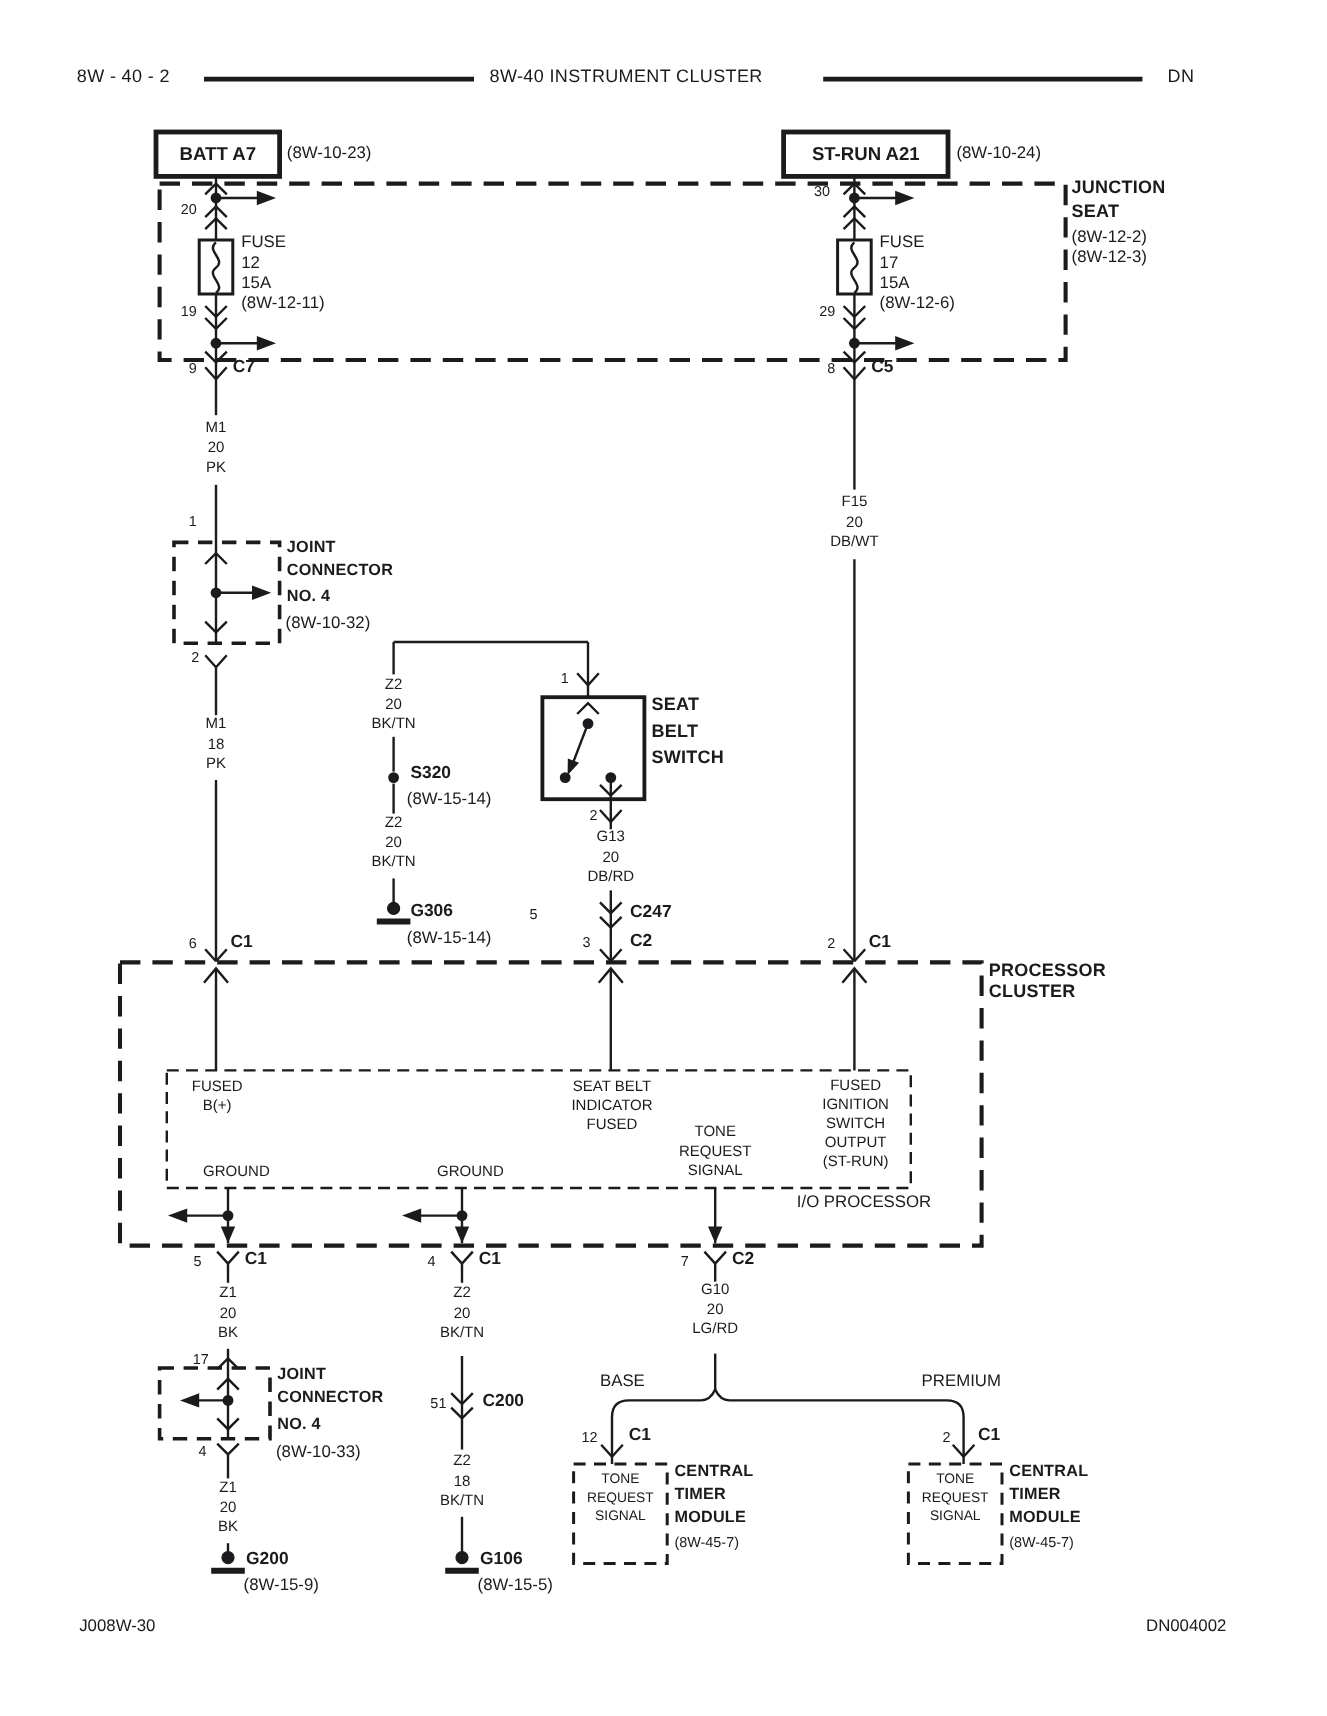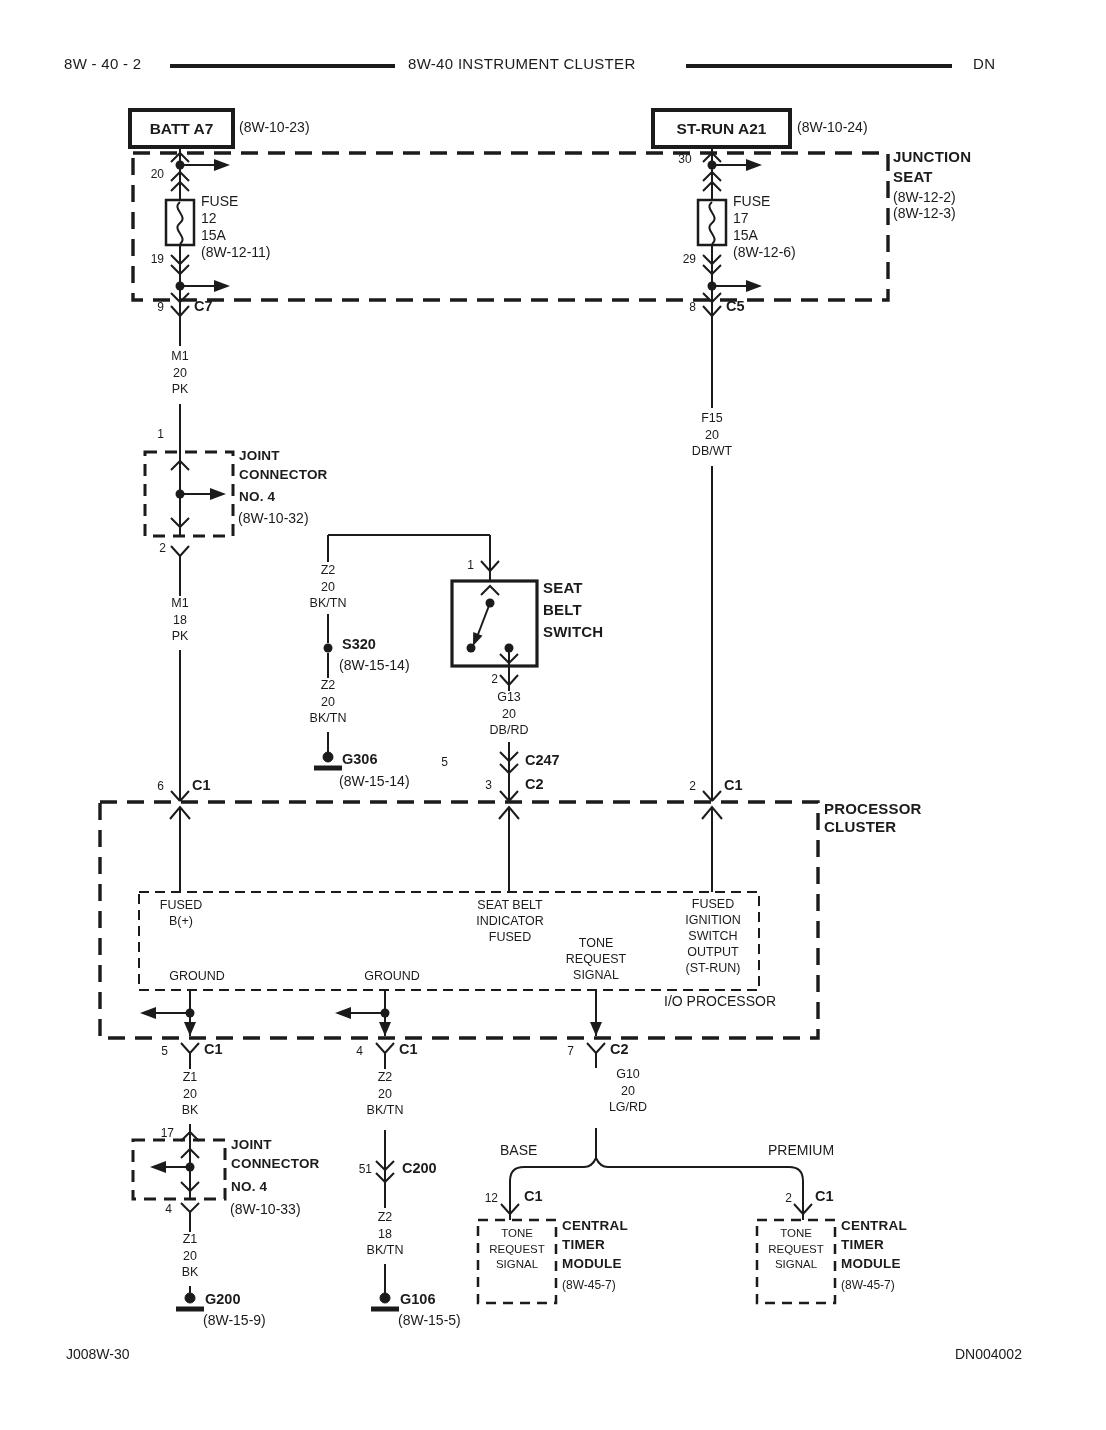--- a/index.html
+++ b/index.html
@@ -348,21 +348,21 @@
 <div class="L pin" style="left:348px;top:1162px;width:24px;">51</div>
 <div class="L cb" style="left:402px;top:1160px;">C200</div>
 <div class="L wl" style="left:385px;top:1209px;">
   <span>Z2</span>
   <span>18</span>
   <span>BK/TN</span>
 </div>
 <div class="L cb" style="left:400px;top:1291px;">G106</div>
 <div class="L s" style="left:398px;top:1312px;">(8W-15-5)</div>
 
-<div class="L wl" style="left:596px;top:1066px;margin-left:32px;">
+<div class="L wl" style="left:596px;top:1066px;">
   <span>G10</span>
   <span>20</span>
   <span>LG/RD</span>
 </div>
 <div class="L s" style="left:500px;top:1142px;">BASE</div>
 <div class="L s" style="left:768px;top:1142px;">PREMIUM</div>
 
 <div class="L pin" style="left:474px;top:1191px;width:24px;">12</div>
 <div class="L cb" style="left:524px;top:1188px;">C1</div>
 <div class="L pin" style="left:772px;top:1191px;width:20px;">2</div>

